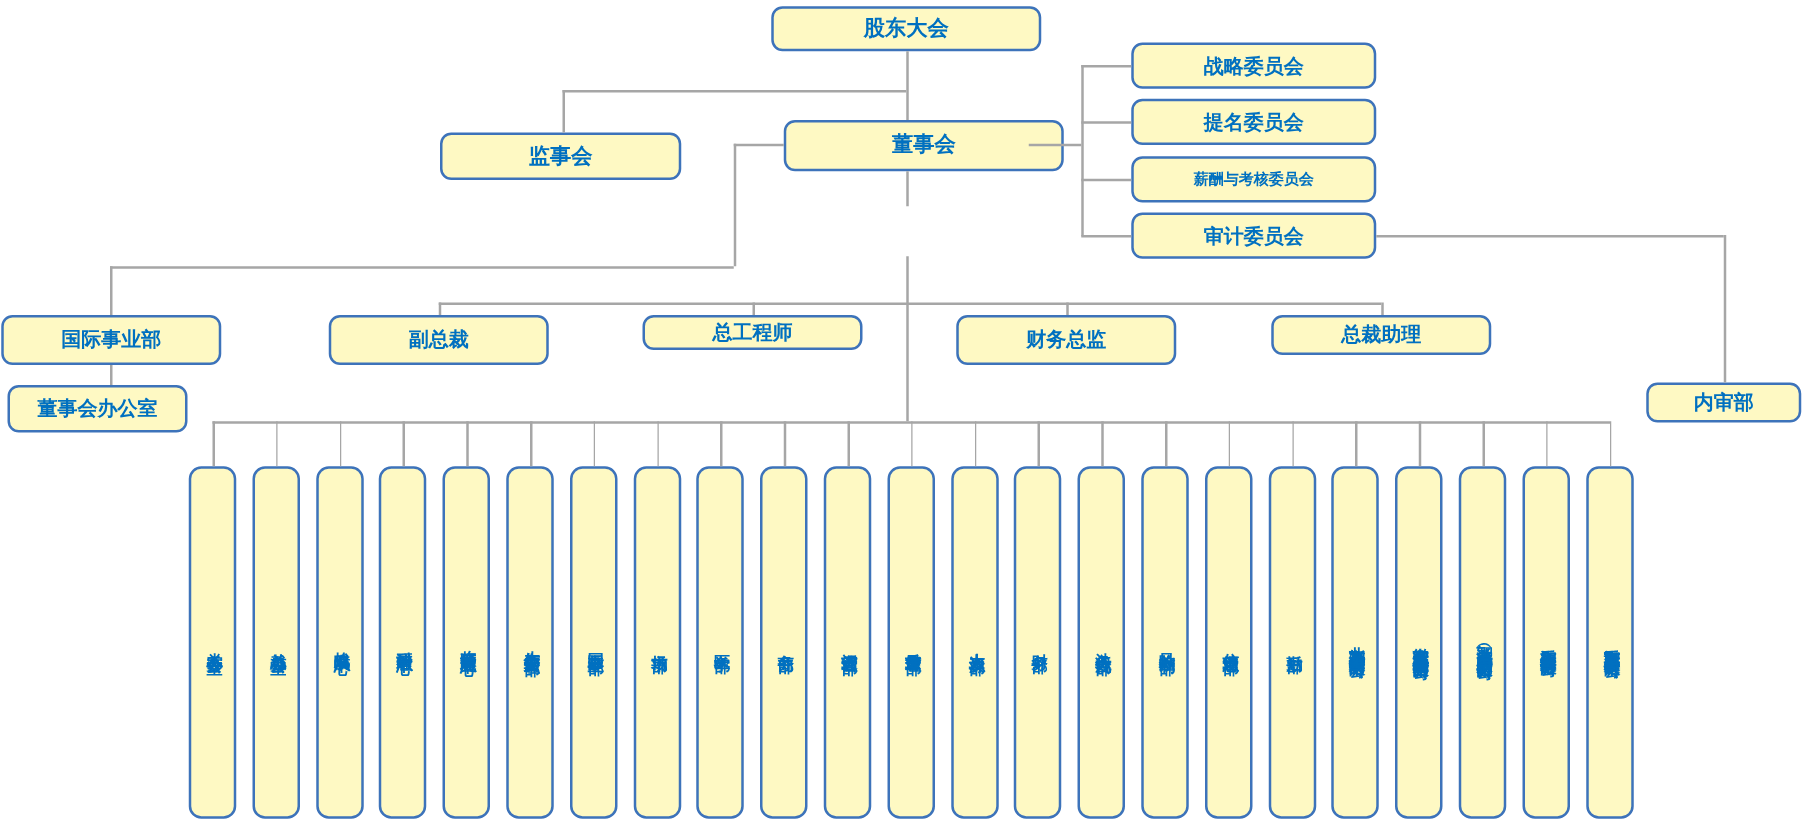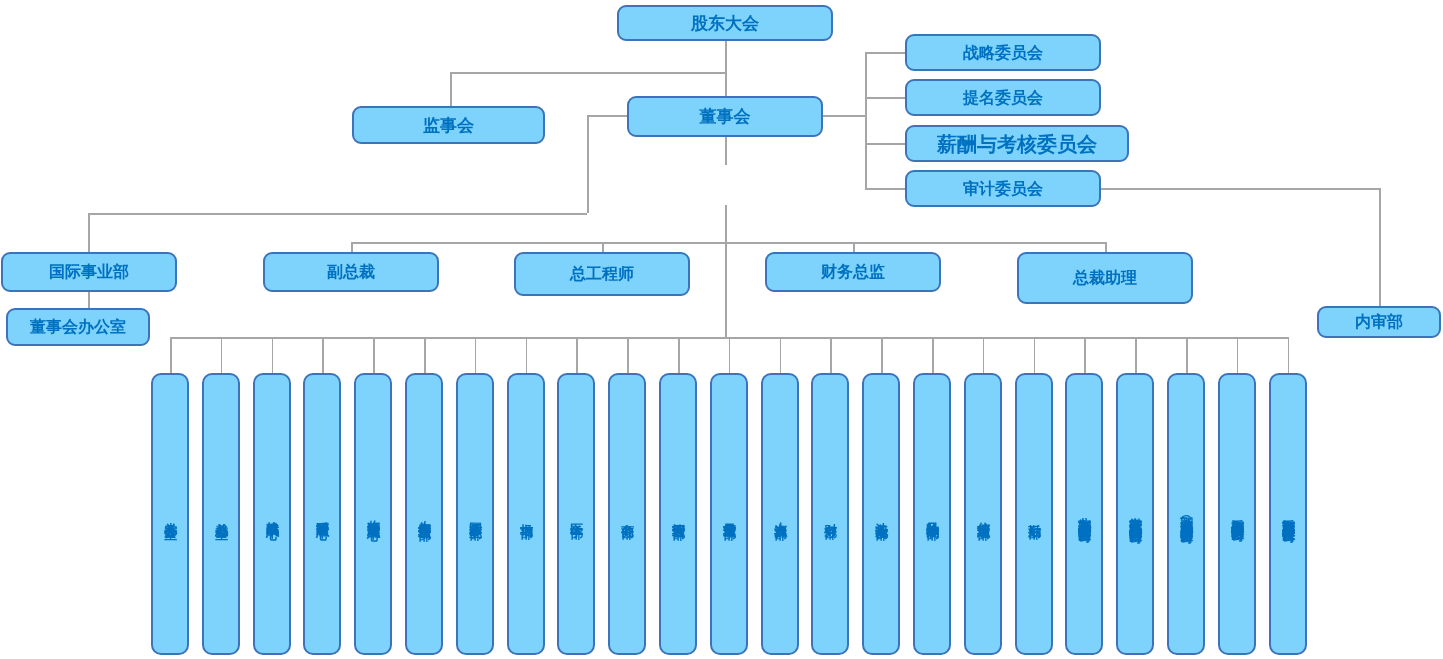--- a/index.html
+++ b/index.html
@@ -2,21 +2,21 @@
 <html><head>
 <meta charset="utf-8">
 <style>
   html,body { margin:0; padding:0; background:#ffffff; }
   #canvas {
     position:relative; width:1443px; height:659px; overflow:hidden;
     font-family:"DejaVu Sans","Liberation Sans",sans-serif; background:#ffffff;
   }
   .box {
     position:absolute; box-sizing:border-box;
-    border:2px solid #3d73ba; border-radius:9px; background:#7dd3fc;
+    border:2px solid #3d73ba; border-radius:9px; background:#fef9c3;
     display:flex; align-items:center; justify-content:center;
     color:#0070c0; font-weight:bold; text-align:center;
     line-height:1.1; white-space:nowrap;
   }
   .dept {
     border-radius:10px;
   }
   .dept span {
     writing-mode:vertical-rl; text-orientation:upright;
     letter-spacing:1px; white-space:nowrap;
@@ -26,39 +26,39 @@
   .vline { width:1.5px; }
 </style>
 </head>
 <body>
 
 <div id="canvas">
   <div class="box" style="left:617px;top:5px;width:216px;height:36px;font-size:17px;">股东大会</div>
 
   <div class="box" style="left:352px;top:106px;width:193px;height:38px;font-size:17px;">监事会</div>
 
-  <div class="box" style="left:627px;top:96px;width:196px;height:41px;font-size:17px;">董事会</div>
+  <div class="box" style="left:627px;top:96px;width:224px;height:41px;font-size:17px;">董事会</div>
 
 
   <div class="box" style="left:6px;top:308px;width:144px;height:38px;font-size:16px;">董事会办公室</div>
 
   <div class="box" style="left:1317px;top:306px;width:124px;height:32px;font-size:16px;">内审部</div>
 
   <div id="committees">
       <div class="box" style="left: 905px; top: 34px; width: 196px; height: 37px; font-size: 16px;">战略委员会</div>
       <div class="box" style="left: 905px; top: 79px; width: 196px; height: 37px; font-size: 16px;">提名委员会</div>
-      <div class="box" style="left: 905px; top: 125px; width: 224px; height: 37px; font-size: 20px; text-align: right;">薪酬与考核委员会</div>
+      <div class="box" style="left: 905px; top: 125px; width: 196px; height: 37px; font-size: 12px; text-align: right;">薪酬与考核委员会</div>
       <div class="box" style="left: 905px; top: 170px; width: 196px; height: 37px; font-size: 16px;">审计委员会</div>
     </div>
   <div id="row2">
       <div class="box" style="left: 1px; top: 252px; width: 176px; height: 40px; font-size: 16px;">国际事业部</div>
       <div class="box" style="left: 263px; top: 252px; width: 176px; height: 40px; font-size: 16px;">副总裁</div>
-      <div class="box" style="left: 514px; top: 252px; width: 176px; height: 44px; font-size: 16px;">总工程师</div>
+      <div class="box" style="left: 514px; top: 252px; width: 176px; height: 28px; font-size: 16px;">总工程师</div>
       <div class="box" style="left: 765px; top: 252px; width: 176px; height: 40px; font-size: 16px;">财务总监</div>
-      <div class="box" style="left: 1017px; top: 252px; width: 176px; height: 52px; font-size: 16px;">总裁助理</div>
+      <div class="box" style="left: 1017px; top: 252px; width: 176px; height: 32px; font-size: 16px;">总裁助理</div>
     </div>
   <div id="depts">
       <div class="box dept" style="left: 151px; top: 373px; width: 38px; height: 282px; font-size: 13px;">
         <span>党委办公室</span>
       </div>
       <div class="box dept" style="left: 202px; top: 373px; width: 38px; height: 282px; font-size: 13px;">
         <span>总裁办公室</span>
       </div>
       <div class="box dept" style="left: 253px; top: 373px; width: 38px; height: 282px; font-size: 13px;">
         <span>战略发展中心</span>

